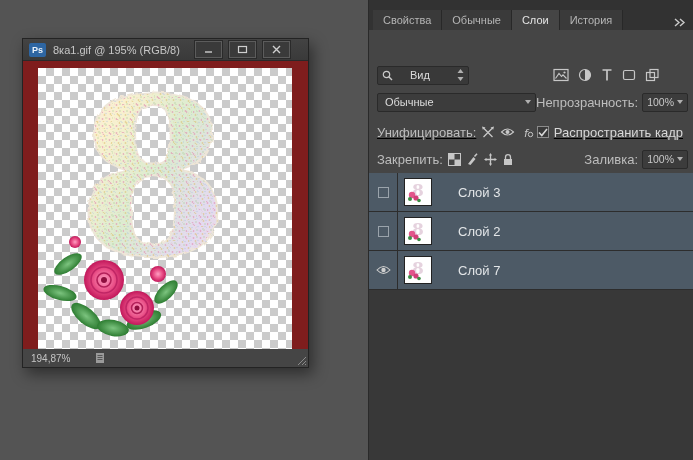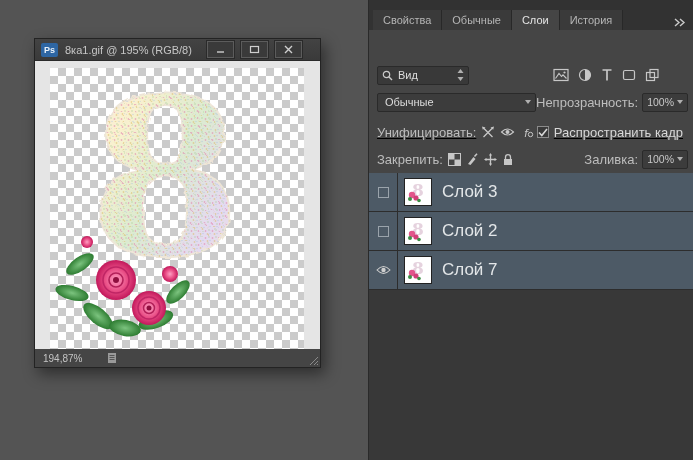--- a/index.html
+++ b/index.html
@@ -1,21 +1,21 @@
 <!DOCTYPE html>
 <html><head>
 <meta charset="utf-8">
 <style>
   html,body{margin:0;padding:0;background:#222;}
   #app{position:relative;width:693px;height:460px;background:#545454;overflow:hidden;
        font-family:"Liberation Sans",sans-serif;-webkit-font-smoothing:antialiased;}
 
   
-  .doc{position:absolute;left:22px;top:38px;width:287px;height:330px;background:#e5e5e5;
-       border:1px solid #232323;box-shadow:4px 6px 14px rgba(0,0,0,.45);box-sizing:border-box;margin-left:12px;}
+  .doc{position:absolute;left:22px;top:38px;width:287px;height:330px;background:#7f1d1d;
+       border:1px solid #232323;box-shadow:4px 6px 14px rgba(0,0,0,.45);box-sizing:border-box;}
   .doc-title{height:21px;background:linear-gradient(#434343,#3a3a3a);border-bottom:1px solid #2a2a2a;
        display:flex;align-items:center;padding:0 6px;}
   .ps-badge{width:17px;height:14px;background:#2e66a3;color:#eaf2fb;font-size:9px;font-weight:bold;
        display:flex;align-items:center;justify-content:center;border-radius:2px;flex:none;}
   .doc-title-text{margin-left:7px;font-size:11px;color:#c6c6c6;flex:1;white-space:nowrap;overflow:hidden;}
   .win-btns{display:flex;gap:7px;margin-right:12px;}
   .win-btn{width:25px;height:15px;background:#3a3a3a;border:1px solid #5c5c5c;outline:1px solid #2a2a2a;
        display:flex;align-items:center;justify-content:center;cursor:default;}
   .doc-body{position:absolute;top:22px;left:0;right:0;bottom:18px;}
   .canvas{position:absolute;left:15px;top:7px;width:254px;height:282px;background-color:#fff;
@@ -42,21 +42,21 @@
   .vrow{position:absolute;left:0;width:100%;display:flex;align-items:center;box-sizing:border-box;}
   .filter-row{top:33px;height:24px;padding:0 34px 0 8px;}
   .blend-row{top:61px;height:22px;padding:0 5px 0 8px;}
   .unify-row{top:92px;height:20px;padding:0 10px 0 8px;text-decoration:underline;}
   .lock-row{top:119px;height:20px;padding:0 5px 0 8px;}
   .spacer{flex:1;min-width:0;}
   .lbl{font-size:13px;color:#bdbdbd;white-space:nowrap;}
   .lbl-light{color:#d8d8d8;margin-left:5px;}
 
   .kind-select{width:92px;height:19px;background:#393939;border:1px solid #2a2a2a;border-radius:2px;
-       display:flex;align-items:center;padding:0 4px;color:#dcdcdc;font-size:11px;gap:5px;box-sizing:border-box;}
+       display:flex;align-items:center;padding:0 4px;color:#dcdcdc;font-size:11px;gap:17px;box-sizing:border-box;}
   .kind-select .spinner{margin-left:auto;}
   .ficon{margin-left:9px;display:flex;align-items:center;cursor:default;}
   .iconbtn{margin-left:5px;display:flex;align-items:center;cursor:default;}
 
   .selectbox{position:relative;height:19px;background:#3c3c3c;border:1px solid #2a2a2a;border-radius:2px;
        display:flex;align-items:center;font-size:11px;color:#dcdcdc;box-sizing:border-box;}
   .blend-select{width:176px;padding:0 18px 0 7px;}
   .valbox{position:relative;width:46px;height:19px;background:#3c3c3c;border:1px solid #2a2a2a;border-radius:2px;
        display:flex;align-items:center;justify-content:flex-end;padding:0 13px 0 4px;font-size:10.5px;
        color:#c9c9c9;box-sizing:border-box;margin-left:4px;}
@@ -69,21 +69,21 @@
   .checkbox.checked .check{display:block;}
 
   .layers-list{position:absolute;top:143px;left:0;right:0;bottom:0;background:#383838;}
   .layer-row{height:38px;display:flex;align-items:center;background:#454545;border-bottom:1px solid #2d2d2d;}
   .layer-row.selected{background:#4d5a66;}
   .viswell{width:28px;height:100%;border-right:1px solid #2d2d2d;display:flex;align-items:center;
        justify-content:center;flex:none;cursor:default;}
   .hiddenbox{width:11px;height:11px;border:1px solid #9aa3ab;box-sizing:border-box;}
   .thumb{width:26px;height:26px;margin-left:7px;background:#fff;outline:1px solid #222;flex:none;
        display:flex;overflow:hidden;}
-  .layer-name{margin-left:11px;font-size:17px;color:#e3e6e8;}
+  .layer-name{margin-left:27px;font-size:13px;color:#e3e6e8;}
 </style>
 </head>
 <body>
 
 <div id="app">
 
   <div class="doc">
     <div class="doc-title">
       <span class="ps-badge">Ps</span>
       <span class="doc-title-text">8ка1.gif @ 195% (RGB/8)</span>

